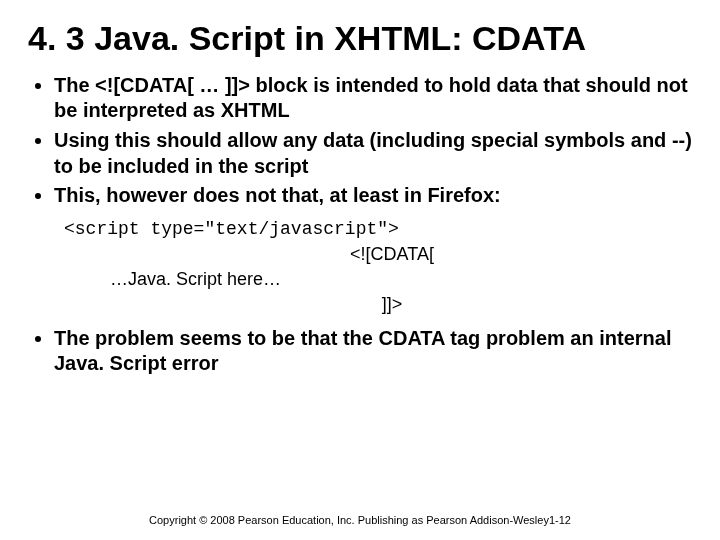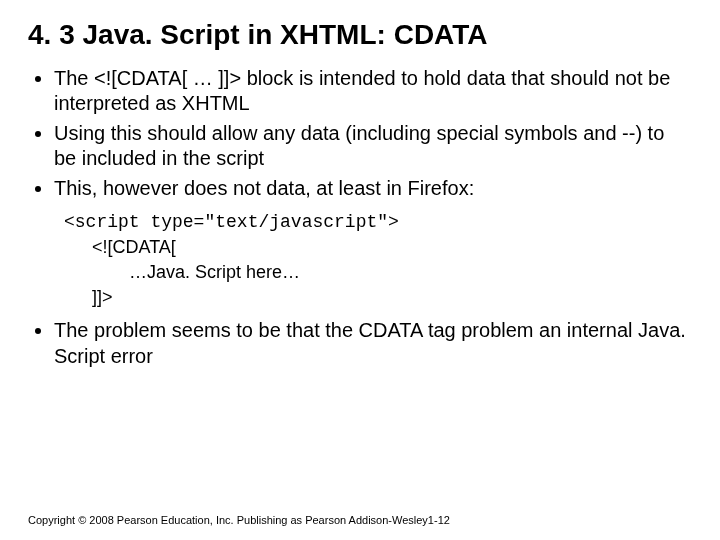--- a/index.html
+++ b/index.html
@@ -13,70 +13,70 @@
     overflow: hidden;
   }
   .slide {
     box-sizing: border-box;
     width: 720px;
     height: 540px;
     padding: 18px 28px 10px 28px;
     position: relative;
   }
   .title {
-    font-size: 28px;
+    font-size: 34px;
     font-weight: bold;
     margin: 0 0 14px 0;
     line-height: 1.2;
   }
   ul.bullets {
     margin: 0;
     padding-left: 26px;
     list-style: disc;
   }
   ul.bullets > li {
     font-size: 20px;
-    font-weight: normal;
+    font-weight: bold;
     line-height: 1.28;
     margin-bottom: 4px;
   }
   .code-block {
     margin: 8px 0 8px 36px;
     font-size: 18px;
     font-family: Arial, Helvetica, sans-serif;
     font-weight: normal;
     line-height: 1.4;
   }
   .code-block .mono {
     font-family: "Courier New", Courier, monospace;
   }
-  .code-block .ind1 { margin-left: 28px; }
-  .code-block .ind2 { margin-left: 65px; }
+  .code-block .ind1 { margin-left: 28px; text-align: center; }
+  .code-block .ind2 { margin-left: 46px; }
   .footer {
     position: absolute;
     left: 28px;
     right: 28px;
     bottom: 14px;
     font-size: 11px;
     display: flex;
-    justify-content: flex-start;
+    justify-content: center;
     align-items: flex-end;
   }
 </style>
 </head>
 <body>
 
 <div class="slide">
 
   <h1 class="title">4. 3 Java. Script in XHTML: CDATA</h1>
 
   <ul class="bullets">
     <li>The &lt;![CDATA[ … ]]&gt;  block is intended to hold data that should not be interpreted as XHTML</li>
     <li>Using this should allow any data (including special symbols and --) to be included in the script</li>
-    <li>This, however does not data, at least in Firefox:</li>
+    <li>This, however does not that, at least in Firefox:</li>
   </ul>
 
   <div class="code-block">
     <div class="mono">&lt;script type="text/javascript"&gt;</div>
     <div class="ind1">&lt;![CDATA[</div>
     <div class="ind2">…Java. Script here…</div>
     <div class="ind1">]]&gt;</div>
   </div>
 
   <ul class="bullets">

